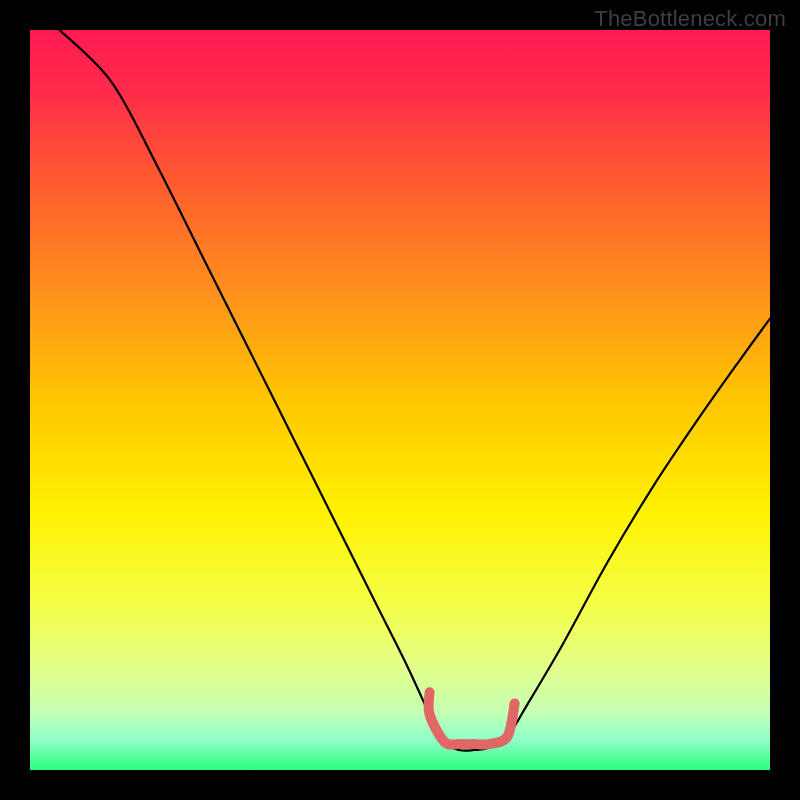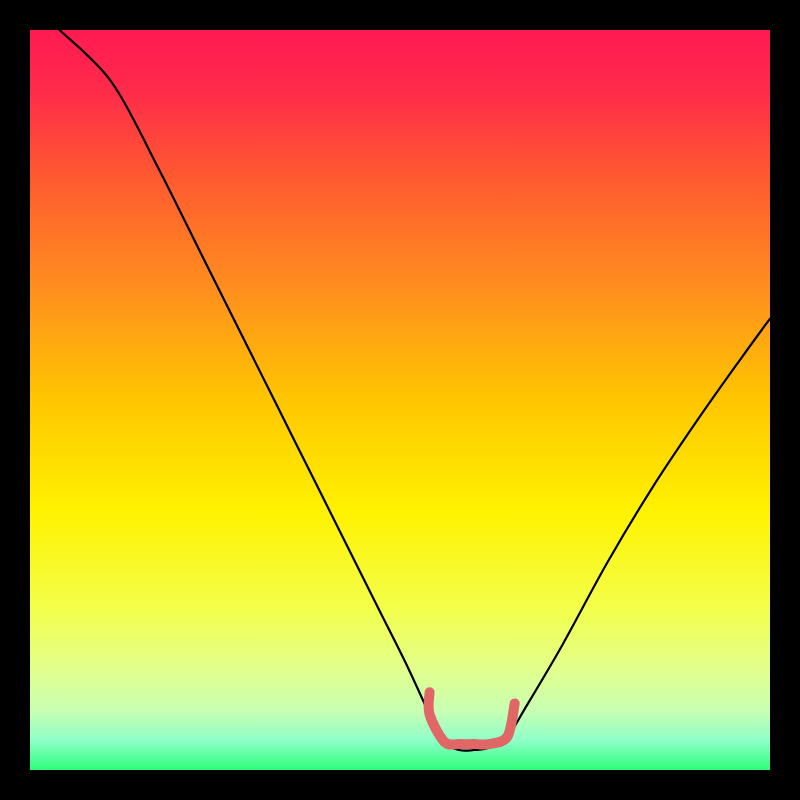--- a/index.html
+++ b/index.html
@@ -30,20 +30,21 @@
   .plot svg {
     display: block;
     width: 740px;
     height: 740px;
   }
 </style>
 </head>
 <body>
 
 <div class="container">
+  <div class="watermark">TheBottleneck.com</div>
 
   <div class="plot">
     <svg viewBox="0 0 740 740" preserveAspectRatio="none">
       <defs>
         <linearGradient id="bg-grad" x1="0" y1="0" x2="0" y2="1">
         <stop offset="0.00%" stop-color="#ff1a52"></stop>
             <stop offset="8.00%" stop-color="#ff2a4a"></stop>
             <stop offset="20.00%" stop-color="#ff5a30"></stop>
             <stop offset="35.00%" stop-color="#ff8f1e"></stop>
             <stop offset="50.00%" stop-color="#ffc600"></stop>

